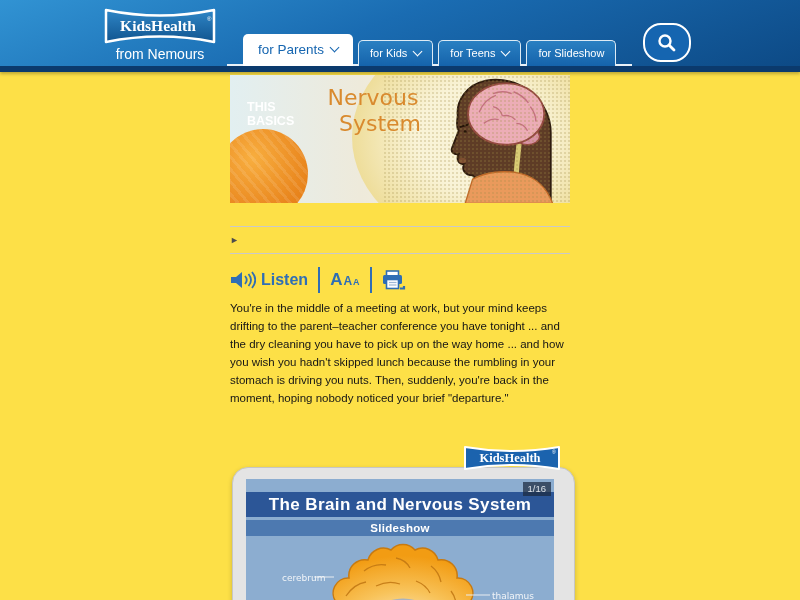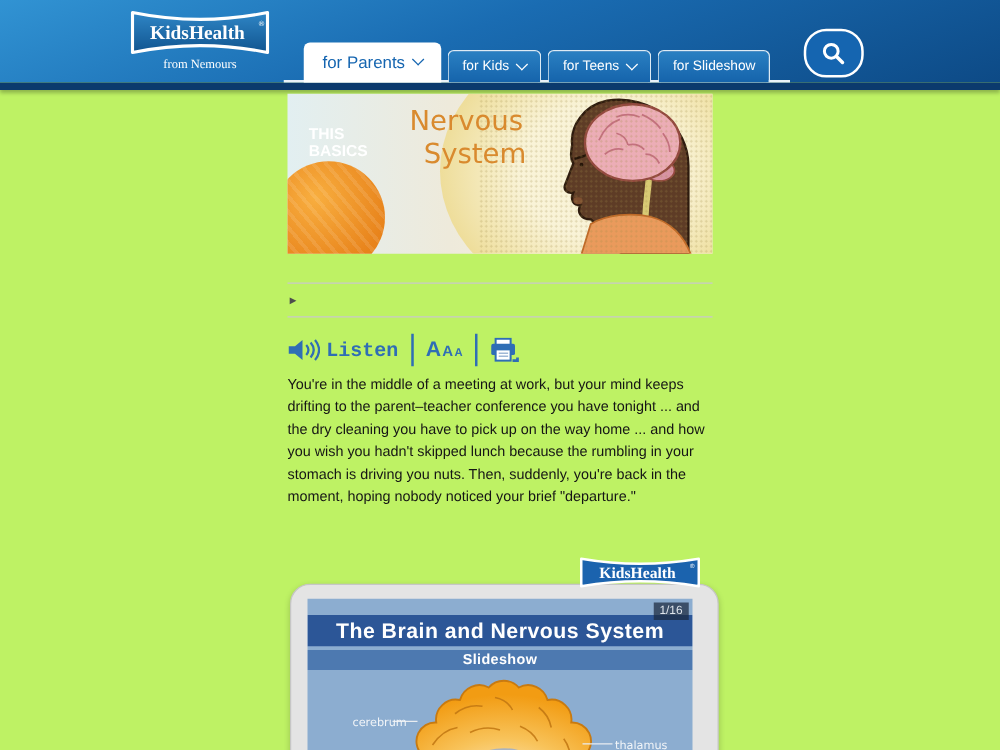--- a/index.html
+++ b/index.html
@@ -1,25 +1,25 @@
 <!DOCTYPE html>
 <html><head>
 <meta charset="utf-8">
 <style>
   html,body{margin:0;padding:0;background:#fff;}
-  .page{position:relative;width:800px;height:600px;overflow:hidden;background:#bef264;
+  .page{position:relative;width:800px;height:600px;overflow:hidden;background:#fde047;
         font-family:"Liberation Sans",sans-serif;}
 
   
   .hdr{position:absolute;left:0;top:0;width:800px;height:66px;
        background:linear-gradient(160deg,#3193d3 0%,#1a6cb2 45%,#0d4a86 100%);
        border-bottom:6px solid #0b3a6d;box-shadow:0 2px 3px rgba(0,0,0,.25);}
   .logo{position:absolute;left:100px;top:5px;width:120px;text-align:center;cursor:pointer;}
   .logo svg{display:block;margin:0 auto;}
-  .tagline{color:#fff;font-size:10px;margin-top:-1px;font-family:Liberation Serif, serif;}
+  .tagline{color:#fff;font-size:14px;margin-top:-1px;}
   .nav{position:absolute;left:243px;bottom:0;display:flex;align-items:flex-end;gap:5px;z-index:2;}
   .tab{display:flex;align-items:center;gap:7px;font-size:11px;color:#fff;
        background:linear-gradient(#2a80c2,#1563ab);border:1px solid #ddebf5;border-bottom:none;
        border-radius:5px 5px 0 0;padding:6px 11px 7px;cursor:pointer;white-space:nowrap;}
   .tab.active{background:#fff;color:#1565b0;border:none;padding:8px 15px 9px;font-size:13.5px;}
   .chev{width:6px;height:6px;border-right:1.6px solid currentColor;border-bottom:1.6px solid currentColor;
         transform:rotate(45deg);margin-top:-4px;}
   .nav-underline{position:absolute;left:227px;bottom:0;width:405px;height:2px;background:#e9f1f8;z-index:1;}
   .search-btn{position:absolute;left:643px;top:23px;width:44px;height:35px;border:2.5px solid #fff;
         border-radius:18px;background:#1565b0;display:grid;place-items:center;cursor:pointer;}
@@ -45,21 +45,21 @@
   .crumbs{position:absolute;left:230px;top:207px;width:340px;font-size:8.5px;color:#555;}
   .crumb-link{color:#1565b0;font-weight:bold;cursor:pointer;}
   .crumb-cur{color:#333;}
   .accordion{position:absolute;left:230px;top:226px;width:340px;border-top:1px solid #c9c9c9;
         border-bottom:1px solid #c9c9c9;padding:8px 0;cursor:pointer;display:flex;align-items:center;
         gap:7px;color:#4d4d4d;box-sizing:border-box;}
   .acc-arrow{font-size:9px;}
   .acc-label{font-weight:bold;font-size:13px;letter-spacing:.3px;}
   .toolbar{position:absolute;left:230px;top:262px;width:340px;height:36px;display:flex;
         align-items:center;color:#2f6eb5;}
-  .listen{display:flex;align-items:flex-end;gap:5px;cursor:pointer;font-family:Liberation Mono, monospace;}
+  .listen{display:flex;align-items:center;gap:5px;cursor:pointer;}
   .listen-label{font-weight:bold;font-size:16px;}
   .tb-sep{width:2px;height:26px;background:#2f6eb5;margin:0 10px;}
   .tsize{cursor:pointer;display:flex;align-items:baseline;font-weight:bold;gap:1px;}
   .tsize .a1{font-size:17px;}.tsize .a2{font-size:12px;}.tsize .a3{font-size:9px;}
   .print{cursor:pointer;display:flex;align-items:center;}
 
   
   .para-wrap{position:absolute;left:230px;top:299px;width:345px;font-size:11.5px;line-height:1.57;color:#151515;}
   .para{margin:0;}
   .esp{float:right;width:124px;margin:2px 0 6px 9px;border:1.5px solid #3c7c1e;border-radius:9px;

